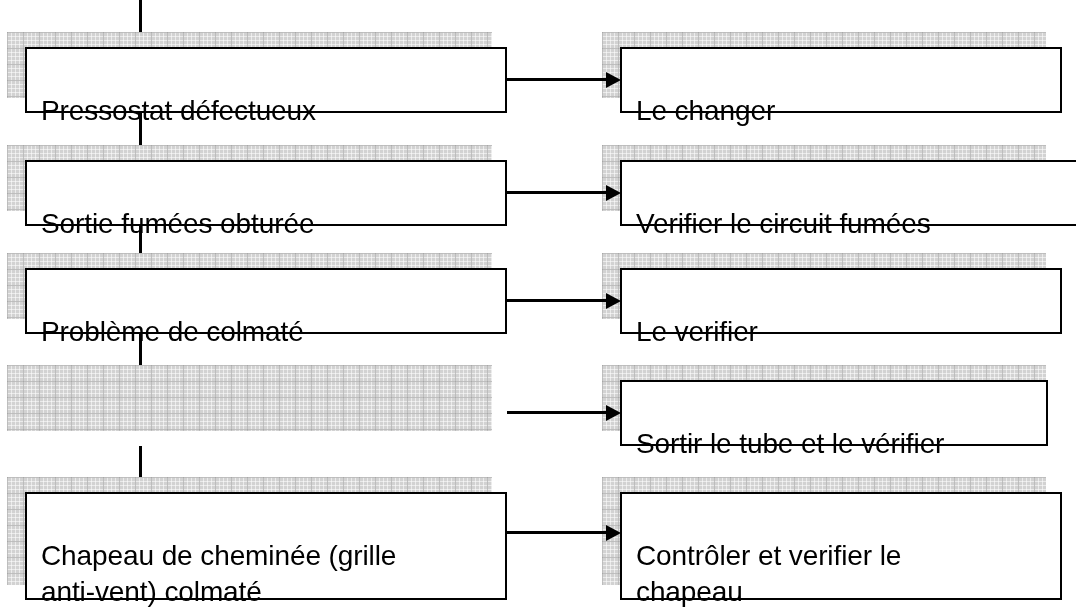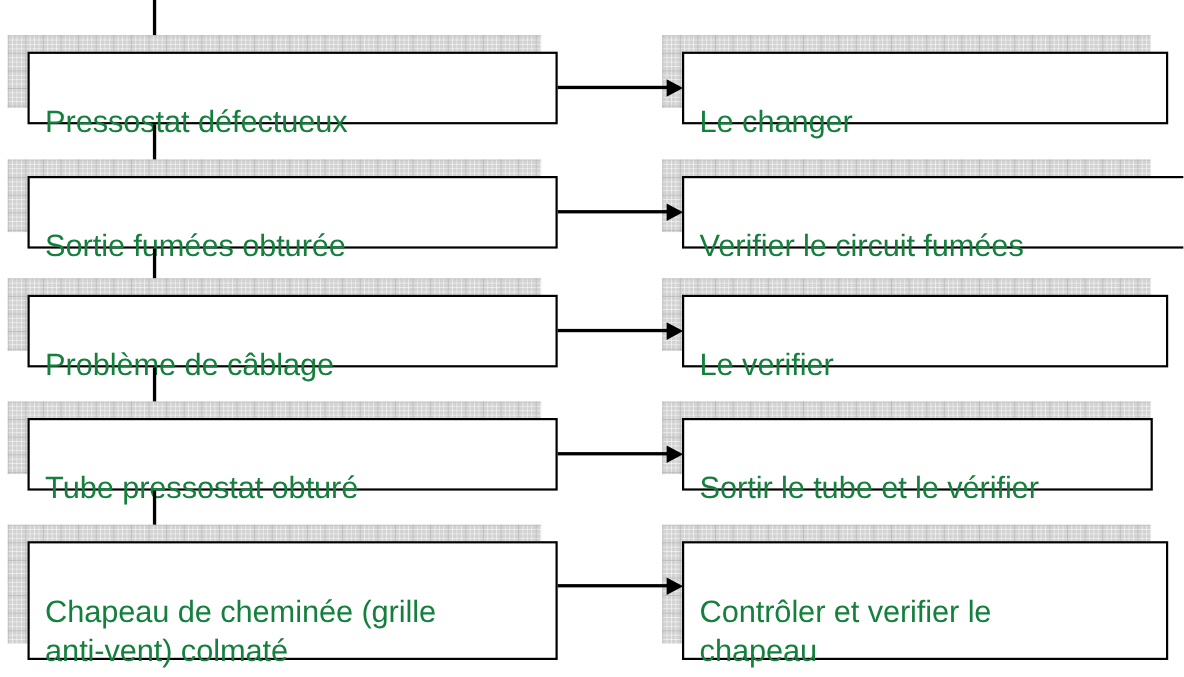--- a/index.html
+++ b/index.html
@@ -25,21 +25,21 @@
 
   
   .node{
     position:absolute;
     box-sizing:border-box;
     background:#ffffff;
     border:2px solid #000000;
     padding:8px 0 0 14px;
     font-size:28px;
     line-height:36px;
-    color:#15803d;
+    color:#000000;
     letter-spacing:-0.1px;
     white-space:pre-line;
   }
   .node .txt{display:block;}
 
   
   .vline{position:absolute;width:3px;background:#000;}
   .hline{position:absolute;height:3px;background:#000;}
   .arrow-down{
     position:absolute;width:0;height:0;
@@ -89,38 +89,35 @@
   </div>
 
   <div class="hline" style="left:507px;top:191px;width:110px;"></div>
   <div class="arrow-right" style="left:606px;top:185px;"></div>
 
   <div class="vline" style="left:139px;top:226px;height:29px;"></div>
   <div class="arrow-down" style="left:132px;top:254px;"></div>
 
   <div class="shadow" style="left:7px;top:253px;width:485px;height:66px;"></div>
   <div class="node" style="left:25px;top:268px;width:482px;height:66px;">
-    <span class="txt">Problème de câblage</span>
+    <span class="txt">Problème de colmaté</span>
   </div>
 
   <div class="shadow" style="left:602px;top:253px;width:444px;height:66px;"></div>
   <div class="node" style="left:620px;top:268px;width:442px;height:66px;">
     <span class="txt">Le verifier</span>
   </div>
 
   <div class="hline" style="left:507px;top:299px;width:110px;"></div>
   <div class="arrow-right" style="left:606px;top:293px;"></div>
 
   <div class="vline" style="left:139px;top:334px;height:33px;"></div>
   <div class="arrow-down" style="left:132px;top:366px;"></div>
 
   <div class="shadow" style="left:7px;top:365px;width:485px;height:66px;"></div>
-  <div class="node" style="left:25px;top:380px;width:482px;height:66px;">
-    <span class="txt">Tube pressostat obturé</span>
-  </div>
 
   <div class="shadow" style="left:602px;top:365px;width:444px;height:66px;"></div>
   <div class="node" style="left:620px;top:380px;width:428px;height:66px;">
     <span class="txt">Sortir le tube et le vérifier</span>
   </div>
 
   <div class="hline" style="left:507px;top:411px;width:110px;"></div>
   <div class="arrow-right" style="left:606px;top:405px;"></div>
 
   <div class="vline" style="left:139px;top:446px;height:33px;"></div>

